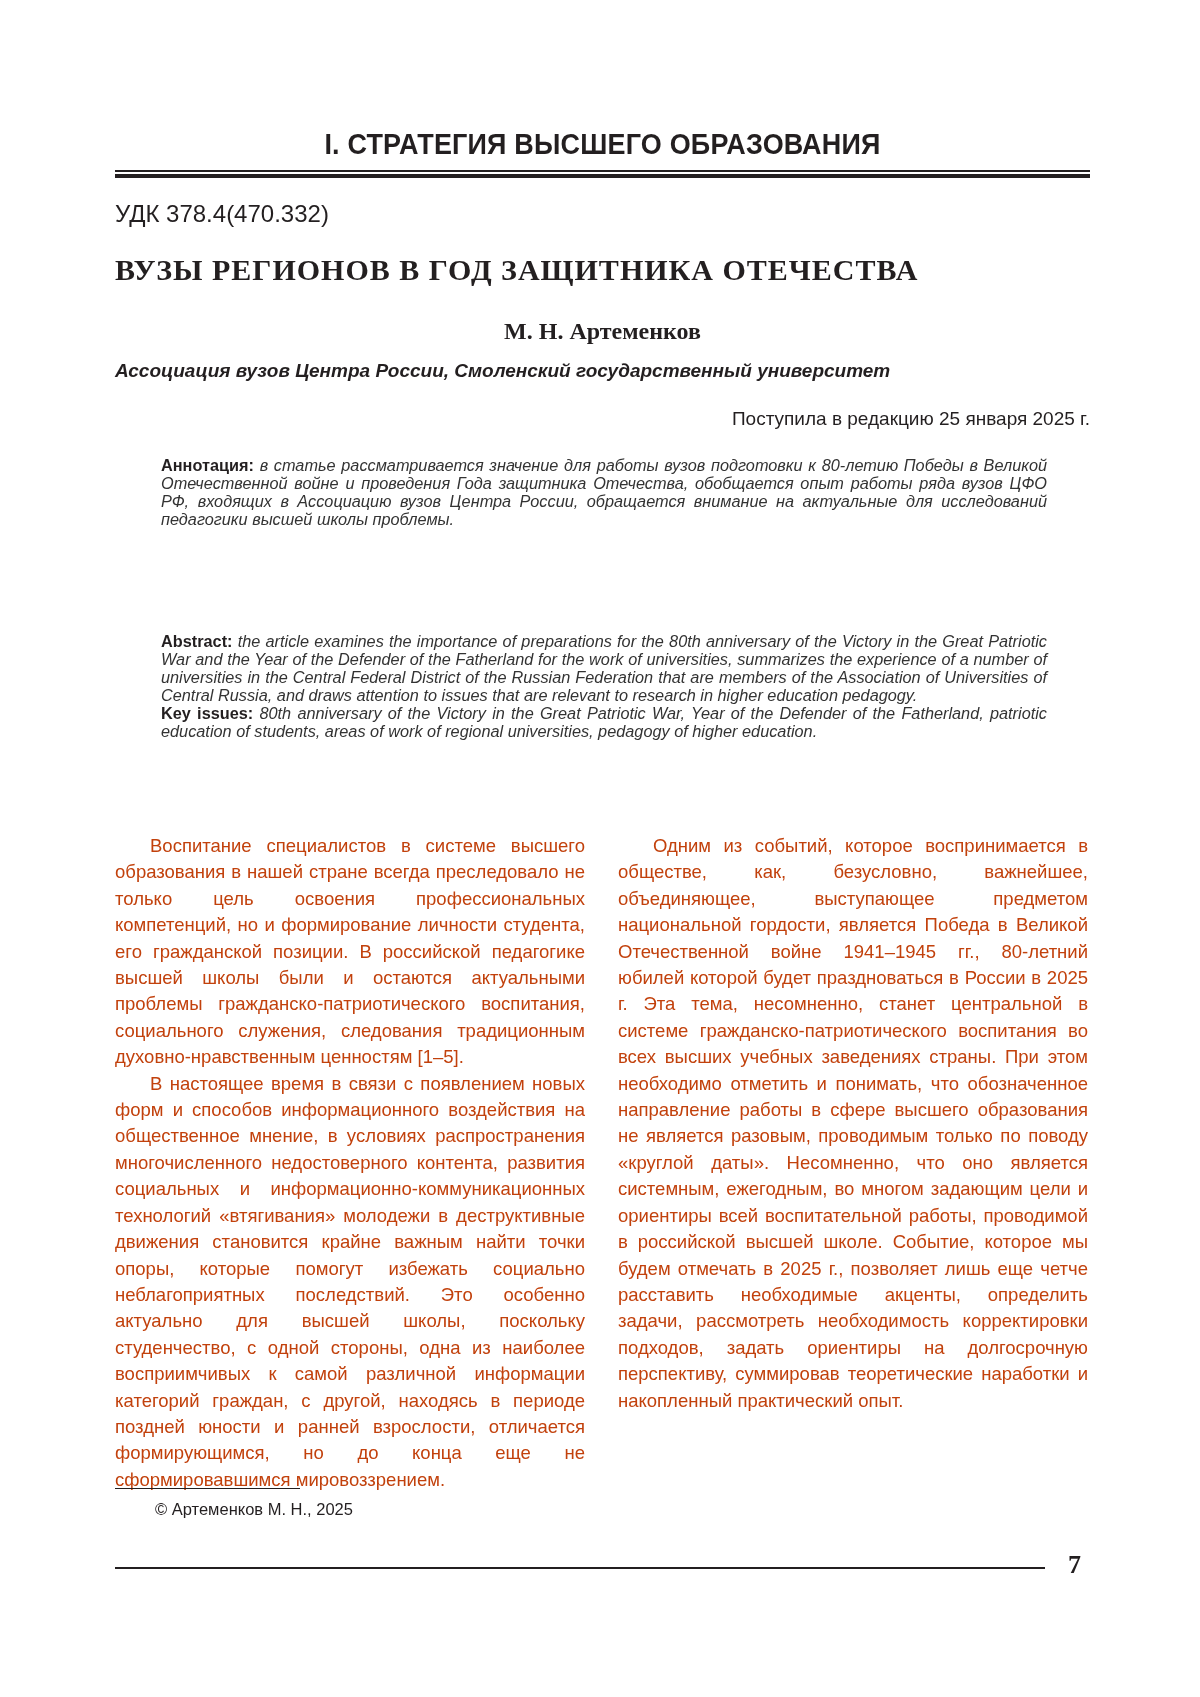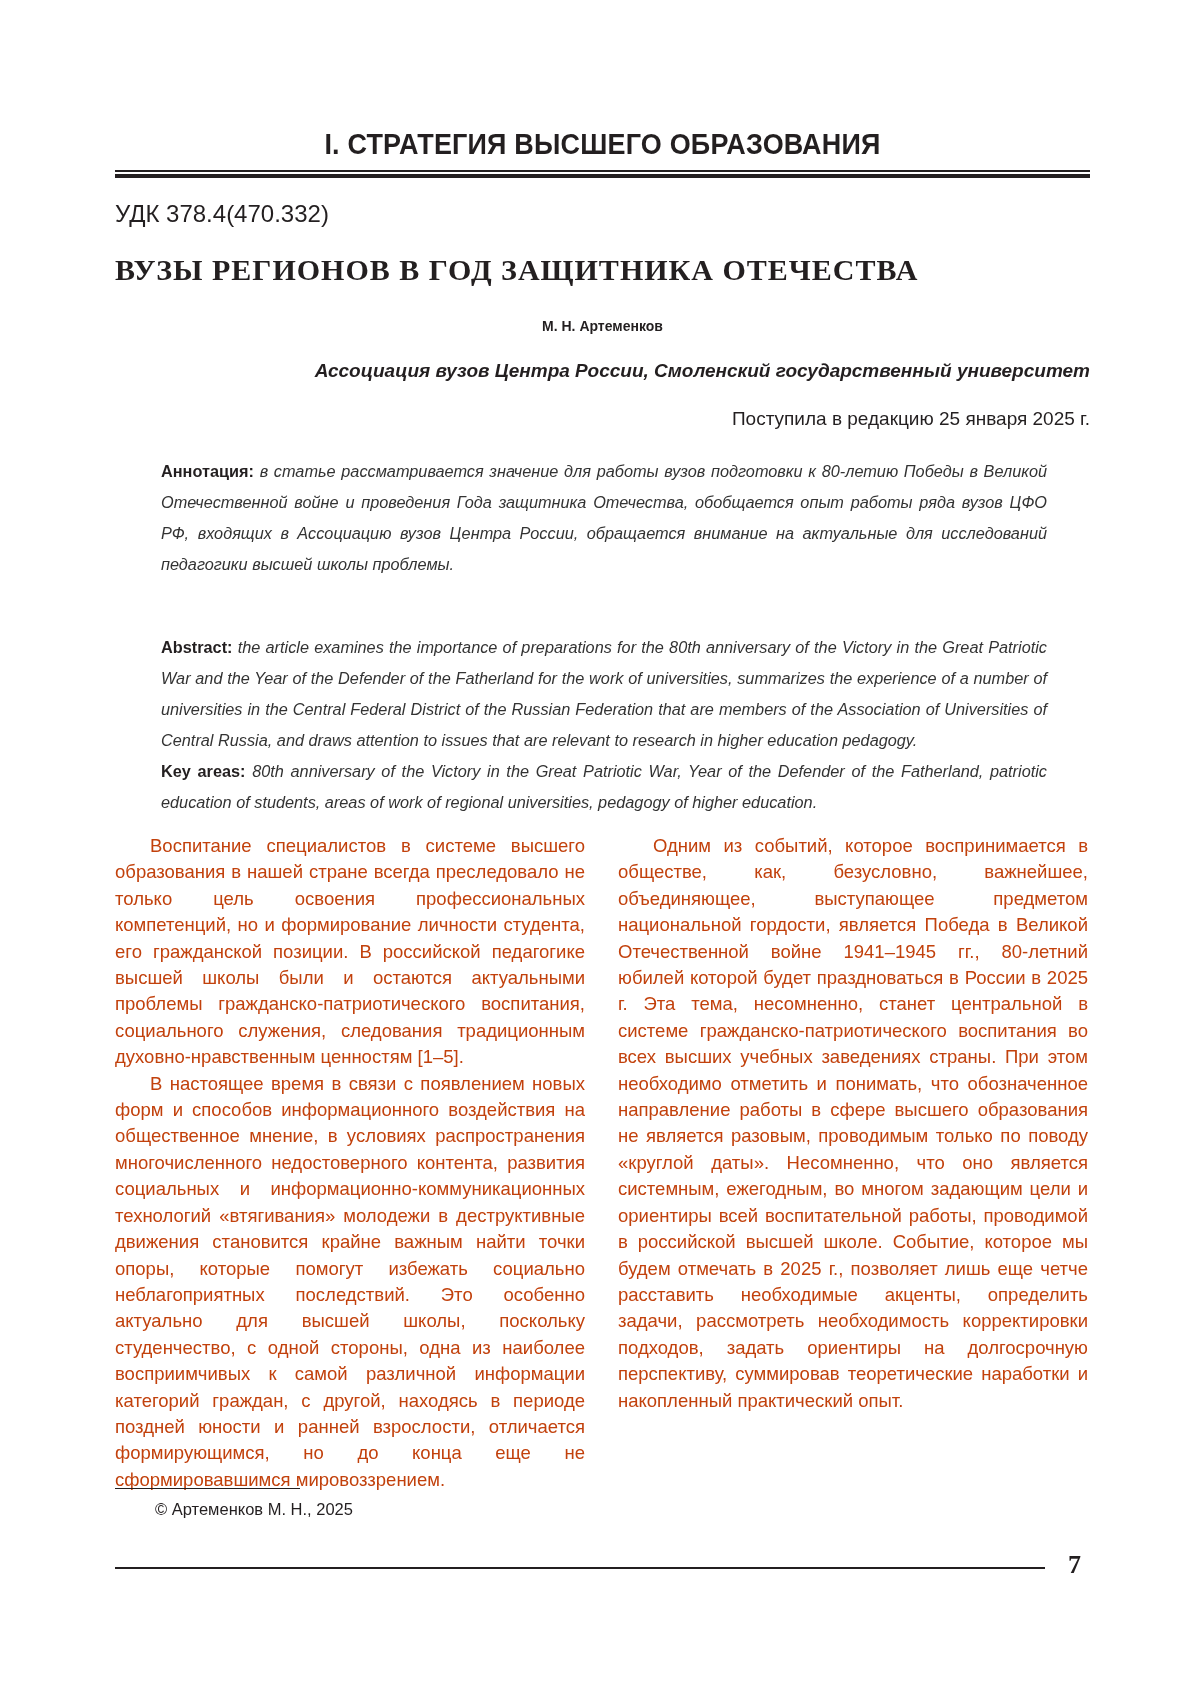--- a/index.html
+++ b/index.html
@@ -3,24 +3,24 @@
   <meta charset="utf-8">
   <style>
     html, body { margin: 0; padding: 0; background: #ffffff; }
     body { width: 1200px; height: 1697px; position: relative; overflow: hidden; color: #231f20; font-family: "Liberation Sans", sans-serif; }
     .abs { position: absolute; }
     .section-title { left: 115px; width: 975px; top: 128px; text-align: center; font-size: 29px; font-weight: bold; letter-spacing: 0.2px; transform: scaleX(0.93); transform-origin: center; }
     .rule-thin { left: 115px; width: 975px; top: 170px; height: 2px; background: #231f20; }
     .rule-thick { left: 115px; width: 975px; top: 174px; height: 4px; background: #231f20; }
     .udk { left: 115px; top: 200px; font-size: 24px; font-weight: normal; }
     .article-title { left: 115px; width: 975px; top: 253px; text-align: left; font-family: "Liberation Serif", serif; font-weight: bold; font-size: 30px; letter-spacing: 1px; transform: scaleX(1.0); }
-    .author { left: 115px; width: 975px; top: 318px; text-align: center; font-size: 14px; font-weight: bold; }
-    .affil { left: 115px; width: 975px; top: 360px; text-align: right; font-size: 19px; font-weight: bold; font-style: italic; }
+    .author { left: 115px; width: 975px; top: 318px; text-align: center; font-size: 24px; font-weight: bold; font-family: Liberation Serif, serif; }
+    .affil { left: 115px; width: 975px; top: 360px; text-align: left; font-size: 19px; font-weight: bold; font-style: italic; }
     .received { left: 115px; width: 975px; top: 408px; text-align: right; font-size: 19px; }
-    .abstract-block { left: 161px; width: 886px; font-size: 16.3px; line-height: 31px; text-align: justify; color: #333; }
+    .abstract-block { left: 161px; width: 886px; font-size: 16.3px; line-height: 18px; text-align: justify; color: #333; }
     .abstract-block b { color: #231f20; }
     .abstract-block i { font-style: italic; }
     .ru-abs { top: 456px; }
     .en-abs { top: 632px; }
     .col { width: 470px; font-size: 18.5px; line-height: 26.4px; text-align: justify; color: #c2410c; }
     .col p { margin: 0; text-indent: 35px; }
     .col-left { left: 115px; top: 833px; }
     .col-right { left: 618px; top: 833px; }
     .fn-rule { left: 115px; top: 1488px; width: 185px; height: 1px; background: #231f20; }
     .footnote { left: 155px; top: 1500px; font-size: 16.5px; color: #231f20; text-align: center; }
@@ -39,21 +39,21 @@
 <div class="abs author">М. Н. Артеменков</div>
 <div class="abs affil">Ассоциация вузов Центра России, Смоленский государственный университет</div>
 <div class="abs received">Поступила в редакцию 25 января 2025 г.</div>
 
 <div class="abs abstract-block ru-abs">
   <div><b>Аннотация:</b><i> в статье рассматривается значение для работы вузов подготовки к 80-летию Победы в Великой Отечественной войне и проведения Года защитника Отечества, обобщается опыт работы ряда вузов ЦФО РФ, входящих в Ассоциацию вузов Центра России, обращается внимание на актуальные для исследований педагогики высшей школы проблемы.</i></div>
 </div>
 
 <div class="abs abstract-block en-abs">
   <div><b>Abstract:</b><i> the article examines the importance of preparations for the 80th anniversary of the Victory in the Great Patriotic War and the Year of the Defender of the Fatherland for the work of universities, summarizes the experience of a number of universities in the Central Federal District of the Russian Federation that are members of the Association of Universities of Central Russia, and draws attention to issues that are relevant to research in higher education pedagogy.</i></div>
-  <div><b>Key areas:</b><i> 80th anniversary of the Victory in the Great Patriotic War, Year of the Defender of the Fatherland, patriotic education of students, areas of work of regional universities, pedagogy of higher education.</i></div>
+  <div><b>Key issues:</b><i> 80th anniversary of the Victory in the Great Patriotic War, Year of the Defender of the Fatherland, patriotic education of students, areas of work of regional universities, pedagogy of higher education.</i></div>
 </div>
 
 <div class="abs col col-left">
   <p>Воспитание специалистов в системе высшего образования в нашей стране всегда преследовало не только цель освоения профессиональных компетенций, но и формирование личности студента, его гражданской позиции. В российской педагогике высшей школы были и остаются актуальными проблемы гражданско-патриотического воспитания, социального служения, следования традиционным духовно-нравственным ценностям [1–5].</p>
   <p>В настоящее время в связи с появлением новых форм и способов информационного воздействия на общественное мнение, в условиях распространения многочисленного недостоверного контента, развития социальных и информационно-коммуникационных технологий «втягивания» молодежи в деструктивные движения становится крайне важным найти точки опоры, которые помогут избежать социально неблагоприятных последствий. Это особенно актуально для высшей школы, поскольку студенчество, с одной стороны, одна из наиболее восприимчивых к самой различной информации категорий граждан, с другой, находясь в периоде поздней юности и ранней взрослости, отличается формирующимся, но до конца еще не сформировавшимся мировоззрением.</p>
 </div>
 
 <div class="abs col col-right">
   <p>Одним из событий, которое воспринимается в обществе, как, безусловно, важнейшее, объединяющее, выступающее предметом национальной гордости, является Победа в Великой Отечественной войне 1941–1945 гг., 80-летний юбилей которой будет праздноваться в России в 2025 г. Эта тема, несомненно, станет центральной в системе гражданско-патриотического воспитания во всех высших учебных заведениях страны. При этом необходимо отметить и понимать, что обозначенное направление работы в сфере высшего образования не является разовым, проводимым только по поводу «круглой даты». Несомненно, что оно является системным, ежегодным, во многом задающим цели и ориентиры всей воспитательной работы, проводимой в российской высшей школе. Событие, которое мы будем отмечать в 2025 г., позволяет лишь еще четче расставить необходимые акценты, определить задачи, рассмотреть необходимость корректировки подходов, задать ориентиры на долгосрочную перспективу, суммировав теоретические наработки и накопленный практический опыт.</p>
 </div>

